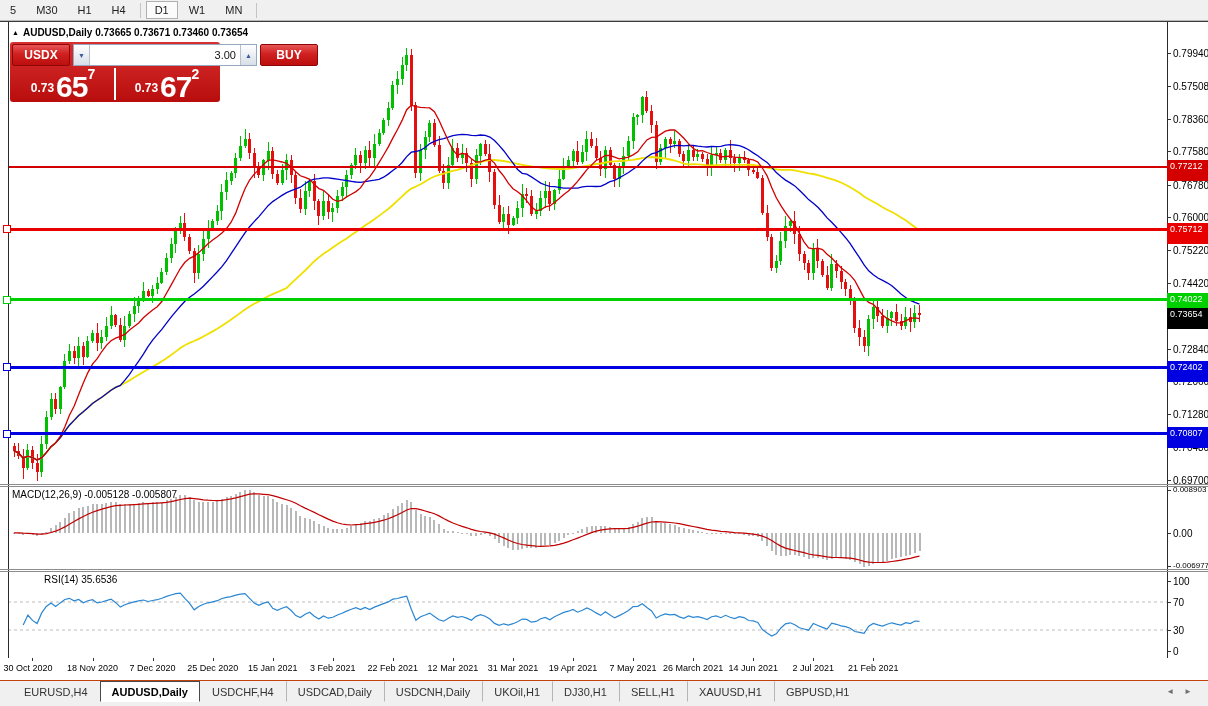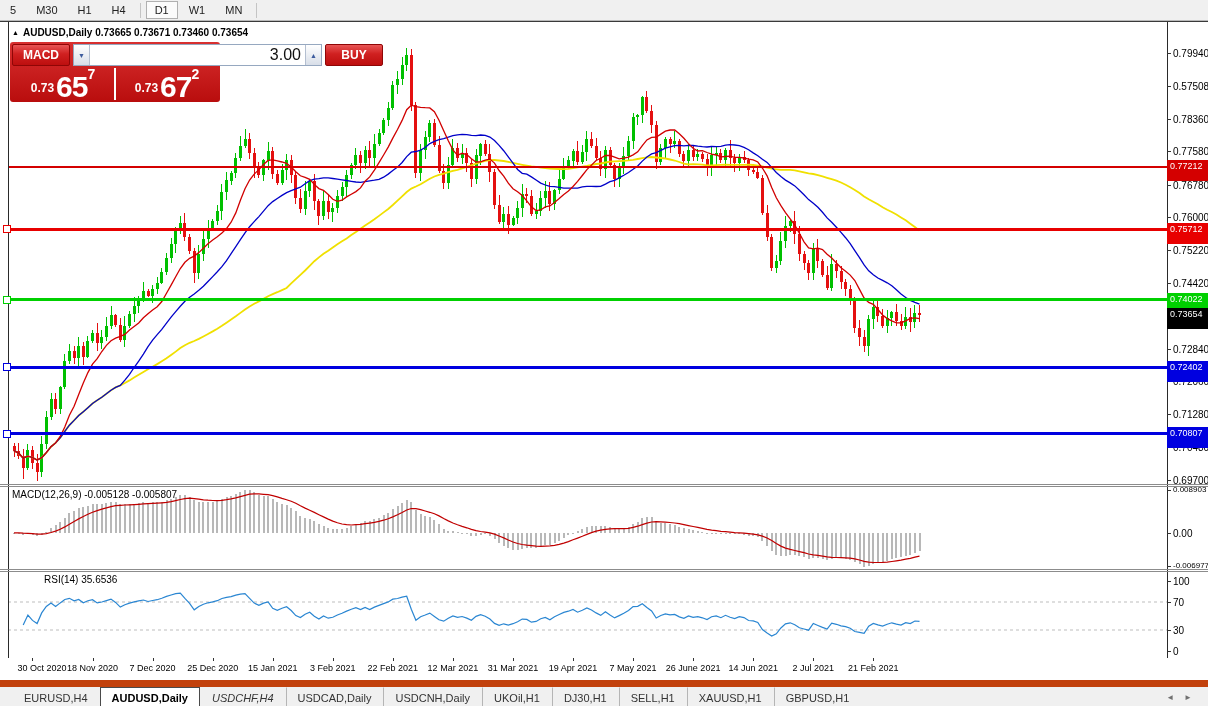--- a/index.html
+++ b/index.html
@@ -31,21 +31,21 @@
   #oneclick{position:absolute;left:10px;top:42px;width:210px;z-index:7;border-radius:3px;
             background:linear-gradient(180deg,#d83030,#b90d0d);padding:2px;box-sizing:border-box;}
   #ocrow1{display:flex;height:22px;}
   .ocbtn{flex:0 0 56px;display:flex;align-items:center;justify-content:center;color:#fff;
          font-size:12px;font-weight:bold;border:1px solid #8f0606;border-radius:2px;
          background:linear-gradient(180deg,#e85555 0%,#d02020 45%,#bd0f0f 100%);cursor:pointer;}
   #ocmid{flex:1;display:flex;margin:0 3px;border:1px solid #96a8c0;background:#e7ebf0;}
   .spin{flex:0 0 15px;display:flex;align-items:center;justify-content:center;font-size:7px;color:#3d5c9e;
         background:linear-gradient(180deg,#ffffff,#d8dee8);cursor:pointer;}
   #spindn{border-right:1px solid #b4bfd0;} #spinup{border-left:1px solid #b4bfd0;}
-  #qty{flex:1;border:none;outline:none;background:#fff;text-align:right;font-size:16px;color:#111;
+  #qty{flex:1;border:none;outline:none;background:#fff;text-align:right;font-size:11px;color:#111;
        padding:0 4px;font-family:"Liberation Sans",sans-serif;min-width:0;}
   #ocrow2{display:flex;height:32px;margin-top:2px;}
   .ochalf{flex:1;display:flex;align-items:flex-end;justify-content:center;color:#fff;cursor:pointer;padding-bottom:1px;}
   .ocprefix{font-size:12px;font-weight:bold;margin:0 2px 4px 0;}
   .ocbig{font-size:30px;font-weight:bold;line-height:0.85;letter-spacing:-1px;}
   .ocsup{font-size:14px;font-weight:bold;align-self:flex-start;margin-top:-2px;}
   #ocdivider{width:2px;background:#fff;}
   
   #axiscol{position:absolute;left:1167px;top:0;width:41px;height:678px;z-index:4;}
   .tickmark{position:absolute;left:0;width:4px;height:1px;background:#333;}
@@ -54,26 +54,26 @@
   .badge{position:absolute;left:0;width:41px;height:21px;line-height:13px;color:#fff;
          font-size:9px;padding-left:3px;box-sizing:border-box;white-space:nowrap;}
   
   .sq{position:absolute;left:3px;width:6px;height:6px;background:#fff;border:1.5px solid #000;z-index:5;}
   
   #xaxis{position:absolute;left:8px;top:658px;width:1159px;height:20px;z-index:3;}
   .xtick{position:absolute;top:0;width:1px;height:3px;background:#333;}
   .xlab{position:absolute;top:5px;transform:translateX(-50%);font-size:9px;color:#000;white-space:nowrap;}
   
   #tabbar{position:absolute;left:0;top:680px;width:1208px;height:26px;background:#f0f0f0;
-          border-top:7px solid #c2410c;display:flex;align-items:flex-start;padding-left:12px;
+          border-top:1px solid #c2410c;display:flex;align-items:flex-start;padding-left:12px;
           box-sizing:border-box;font-size:11px;color:#333;}
   .tab{padding:4px 11px 3px 11px;cursor:pointer;white-space:nowrap;border:1px solid transparent;}
   .tab + .tab{border-left:1px solid #b5b5b5;}
   .tab.active{background:#fff;border:1px solid #4a4a4a;border-bottom:1px solid #fff;font-weight:bold;color:#000;}
-  .tab.active + .tab{border-left:1px solid transparent;font-style:italic;}
+  .tab.active + .tab{border-left:1px solid transparent;}
   #tabarrows{position:absolute;right:6px;top:6px;font-size:8px;color:#707070;letter-spacing:10px;cursor:pointer;}
 </style>
 </head>
 <body>
 
 <div id="stage">
 
   <div id="tfbar">
       <div class="tf">5</div>
       <div class="tf">M30</div>
@@ -709,21 +709,21 @@
   <div id="split2b" class="splitter2"></div>
 
   <div id="charttitle">
     <span class="arr">▲</span><span>AUDUSD,Daily 0.73665 0.73671 0.73460 0.73654</span>
   </div>
   <div id="macdlabel">MACD(12,26,9) -0.005128 -0.005807</div>
   <div id="rsilabel">RSI(14) 35.6536</div>
 
   <div id="oneclick">
     <div id="ocrow1">
-      <div class="ocbtn">MACD</div>
+      <div class="ocbtn">USDX</div>
       <div id="ocmid">
         <div class="spin" id="spindn">▼</div>
         <input id="qty" value="3.00" style="">
         <div class="spin" id="spinup">▲</div>
       </div>
       <div class="ocbtn">BUY</div>
     </div>
     <div id="ocrow2">
       <div class="ochalf">
         <span class="ocprefix">0.73</span>
@@ -783,21 +783,21 @@
       <div class="tickmark" style="top: 602px;"></div>
       <div class="ticklabel" style="top: 597px;">70</div>
       <div class="tickmark" style="top: 630px;"></div>
       <div class="ticklabel" style="top: 625px;">30</div>
       <div class="tickmark" style="top: 651px;"></div>
       <div class="ticklabel" style="top: 646px;">0</div>
     </div>
 
   <div id="xaxis">
       <div class="xtick" style="left: 24.48px;"></div>
-      <div class="xlab" style="left: 34px;">30 Oct 2020</div>
+      <div class="xlab" style="left: 20px;">30 Oct 2020</div>
       <div class="xtick" style="left: 84.54px;"></div>
       <div class="xlab" style="left: 84.54px;">18 Nov 2020</div>
       <div class="xtick" style="left: 144.6px;"></div>
       <div class="xlab" style="left: 144.6px;">7 Dec 2020</div>
       <div class="xtick" style="left: 204.66px;"></div>
       <div class="xlab" style="left: 204.66px;">25 Dec 2020</div>
       <div class="xtick" style="left: 264.72px;"></div>
       <div class="xlab" style="left: 264.72px;">15 Jan 2021</div>
       <div class="xtick" style="left: 324.78px;"></div>
       <div class="xlab" style="left: 324.78px;">3 Feb 2021</div>
@@ -805,21 +805,21 @@
       <div class="xlab" style="left: 384.84px;">22 Feb 2021</div>
       <div class="xtick" style="left: 444.9px;"></div>
       <div class="xlab" style="left: 444.9px;">12 Mar 2021</div>
       <div class="xtick" style="left: 504.96px;"></div>
       <div class="xlab" style="left: 504.96px;">31 Mar 2021</div>
       <div class="xtick" style="left: 565.02px;"></div>
       <div class="xlab" style="left: 565.02px;">19 Apr 2021</div>
       <div class="xtick" style="left: 625.08px;"></div>
       <div class="xlab" style="left: 625.08px;">7 May 2021</div>
       <div class="xtick" style="left: 685.14px;"></div>
-      <div class="xlab" style="left: 685.14px;">26 June 2021</div>
+      <div class="xlab" style="left: 685.14px;">26 March 2021</div>
       <div class="xtick" style="left: 745.2px;"></div>
       <div class="xlab" style="left: 745.2px;">14 Jun 2021</div>
       <div class="xtick" style="left: 805.26px;"></div>
       <div class="xlab" style="left: 805.26px;">2 Jul 2021</div>
       <div class="xtick" style="left: 865.32px;"></div>
       <div class="xlab" style="left: 865.32px;">21 Feb 2021</div>
     </div>
 
   <div id="tabbar">
     <div class="tab">EURUSD,H4</div>

